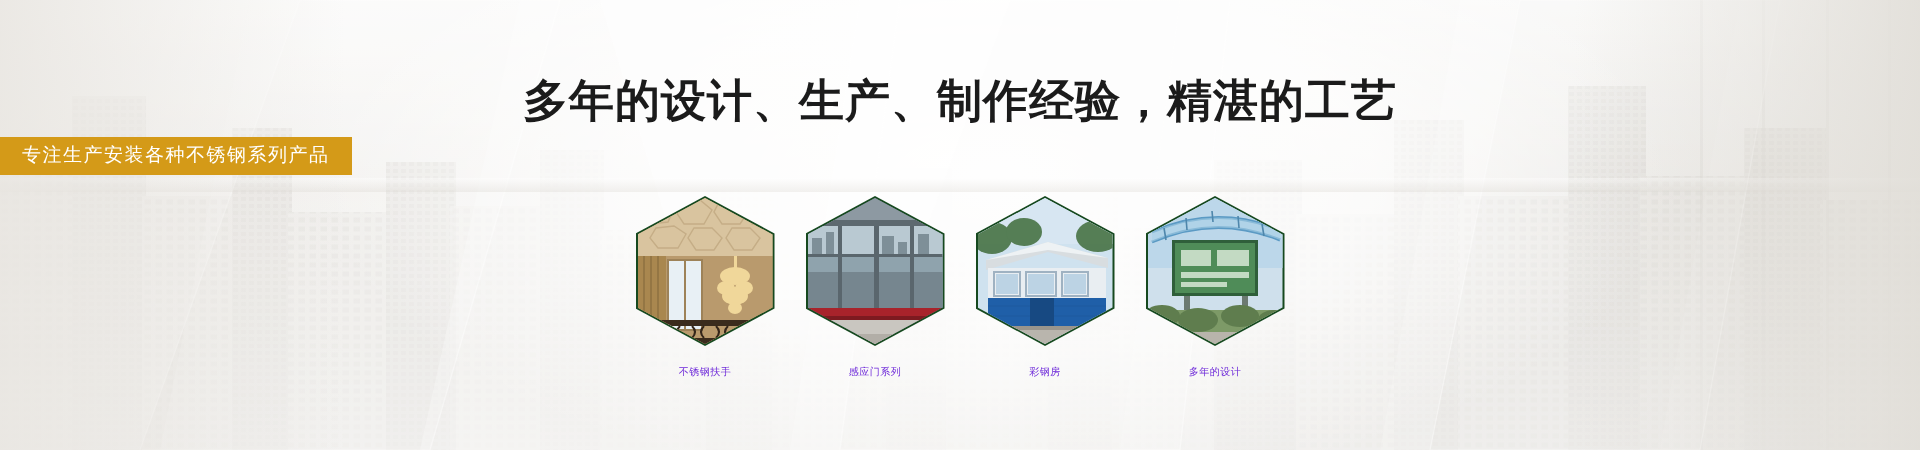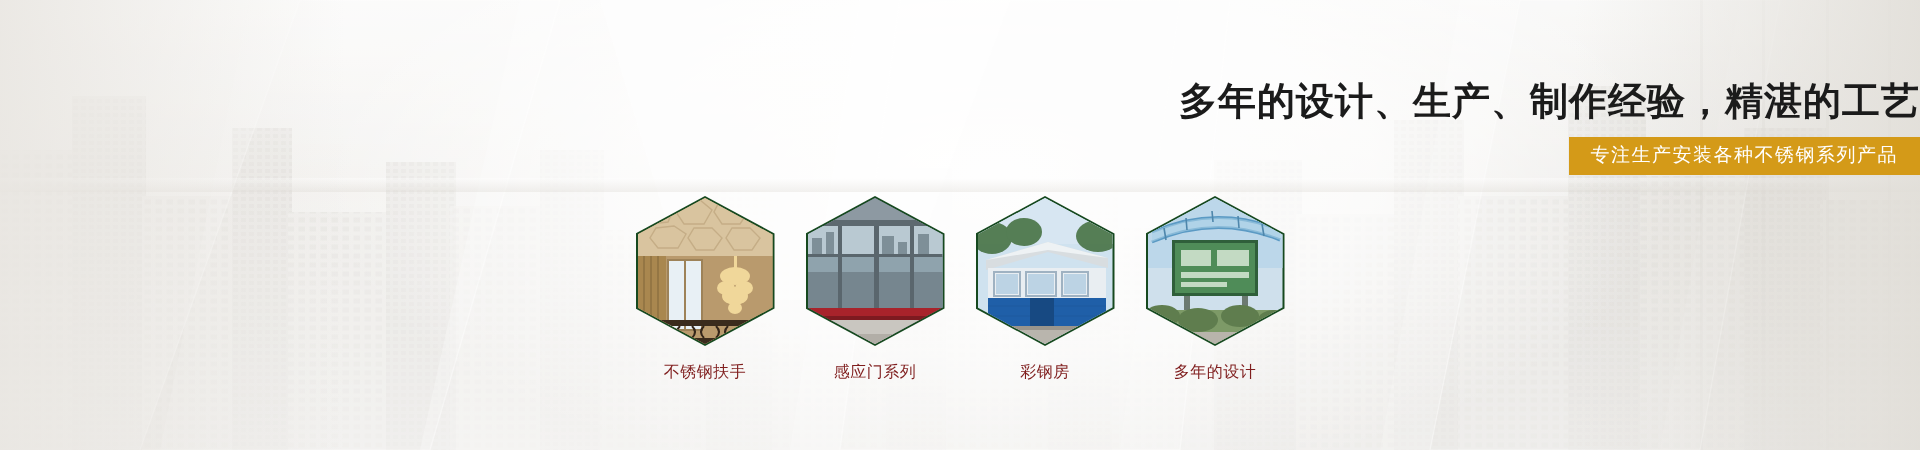--- a/index.html
+++ b/index.html
@@ -38,29 +38,29 @@
   .bg-rail{
     position:absolute;left:0;right:0;top:178px;height:14px;
     background:linear-gradient(180deg,rgba(255,255,255,.75),rgba(214,210,203,.55));
     opacity:.55;
   }
 
   
   .content{position:absolute;inset:0;}
   .headline{
     position:absolute;top:77px;left:0;right:0;
-    text-align:right;
-    font-size:38px;line-height:48px;
+    text-align:center;
+    font-size:45px;line-height:48px;
     letter-spacing:1px;
     color:#1b1b1b;
     font-weight:700;
     white-space:nowrap;
   }
   .badge-row{
-    position:absolute;top:137px;left:0;right:0;text-align:right;
+    position:absolute;top:137px;left:0;right:0;text-align:left;
   }
   .badge{
     display:inline-block;
     background:#d49a18;
     color:#ffffff;
     font-size:19px;
     line-height:30px;
     letter-spacing:1.5px;
     padding:3px 22px 5px 22px;
     white-space:nowrap;
@@ -81,22 +81,22 @@
   }
   .hex-inner{
     position:absolute;left:2px;top:2px;width:135px;height:146px;
     -webkit-clip-path:polygon(50% 0%,100% 25%,100% 75%,50% 100%,0% 75%,0% 25%);
     clip-path:polygon(50% 0%,100% 25%,100% 75%,50% 100%,0% 75%,0% 25%);
     overflow:hidden;
   }
   .hex-inner svg{display:block;width:135px;height:146px;}
   .cap{
     margin-top:16px;
-    font-size:16px;line-height:20px;
-    color:#7f1d1d;
+    font-size:10px;line-height:20px;
+    color:#6d28d9;
     letter-spacing:.5px;
     white-space:nowrap;
   }
 </style>
 </head>
 <body>
 
 <div class="banner">
 
   <div class="bg-base"></div>

